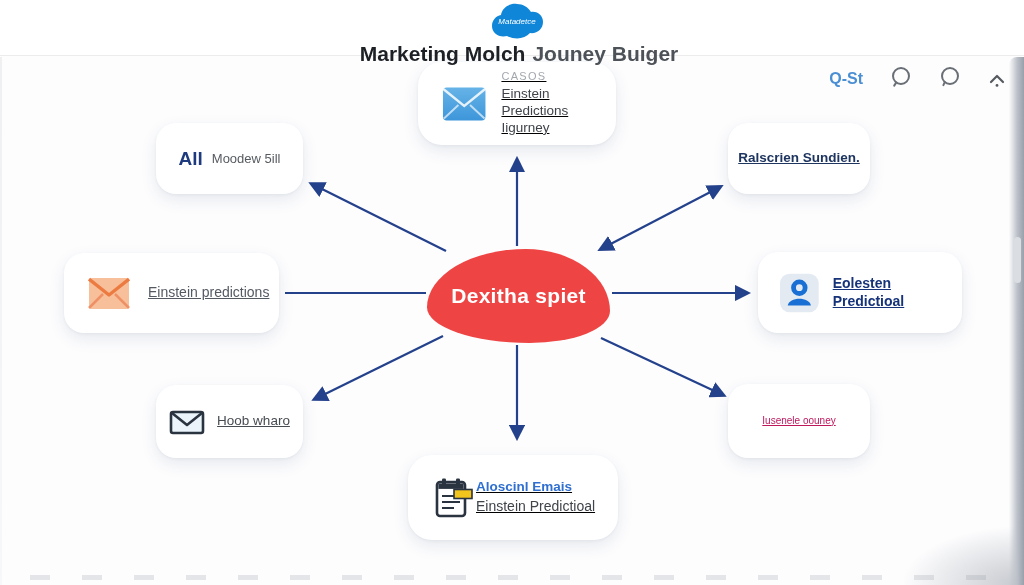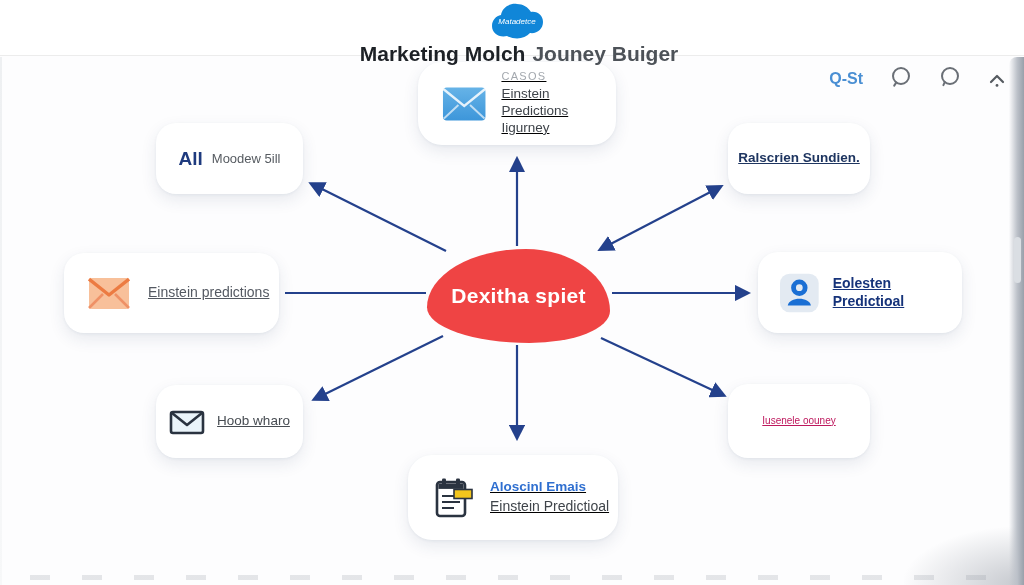--- a/index.html
+++ b/index.html
@@ -53,21 +53,21 @@
 
   .card.right { left:758px; top:252px; width:204px; height:81px; padding-left:22px; gap:14px; }
   .card.right .txt { font-size:14px; font-weight:700; color:#16337a; }
 
   .card.bottom-left { left:156px; top:385px; width:147px; height:73px; justify-content:center; gap:12px; }
   .card.bottom-left .txt { font-size:13.5px; color:#474c52; }
 
   .card.bottom-right { left:728px; top:384px; width:142px; height:74px; justify-content:center; }
   .card.bottom-right .txt { font-size:10px; color:#be185d; }
 
-  .card.bottom { left:408px; top:455px; width:210px; height:85px; border-radius:24px; padding-left:22px; gap:14px; }
+  .card.bottom { left:408px; top:455px; width:210px; height:85px; border-radius:24px; padding-left:22px; }
   .card.bottom .l1 { font-size:13.5px; font-weight:700; color:#2f6fd0; margin-bottom:2px; }
   .card.bottom .l2 { font-size:14px; color:#3f444a; }
 
   .blob { position:absolute; left:427px; top:249px; width:183px; height:94px; z-index:2;
           background:#ef4444; border-radius:54% 46% 44% 56% / 62% 66% 34% 38%;
           display:flex; align-items:center; justify-content:center; }
   .blob .txt { color:#fff; font-size:21px; font-weight:700; letter-spacing:.3px; }
 </style>
 </head>
 <body>

